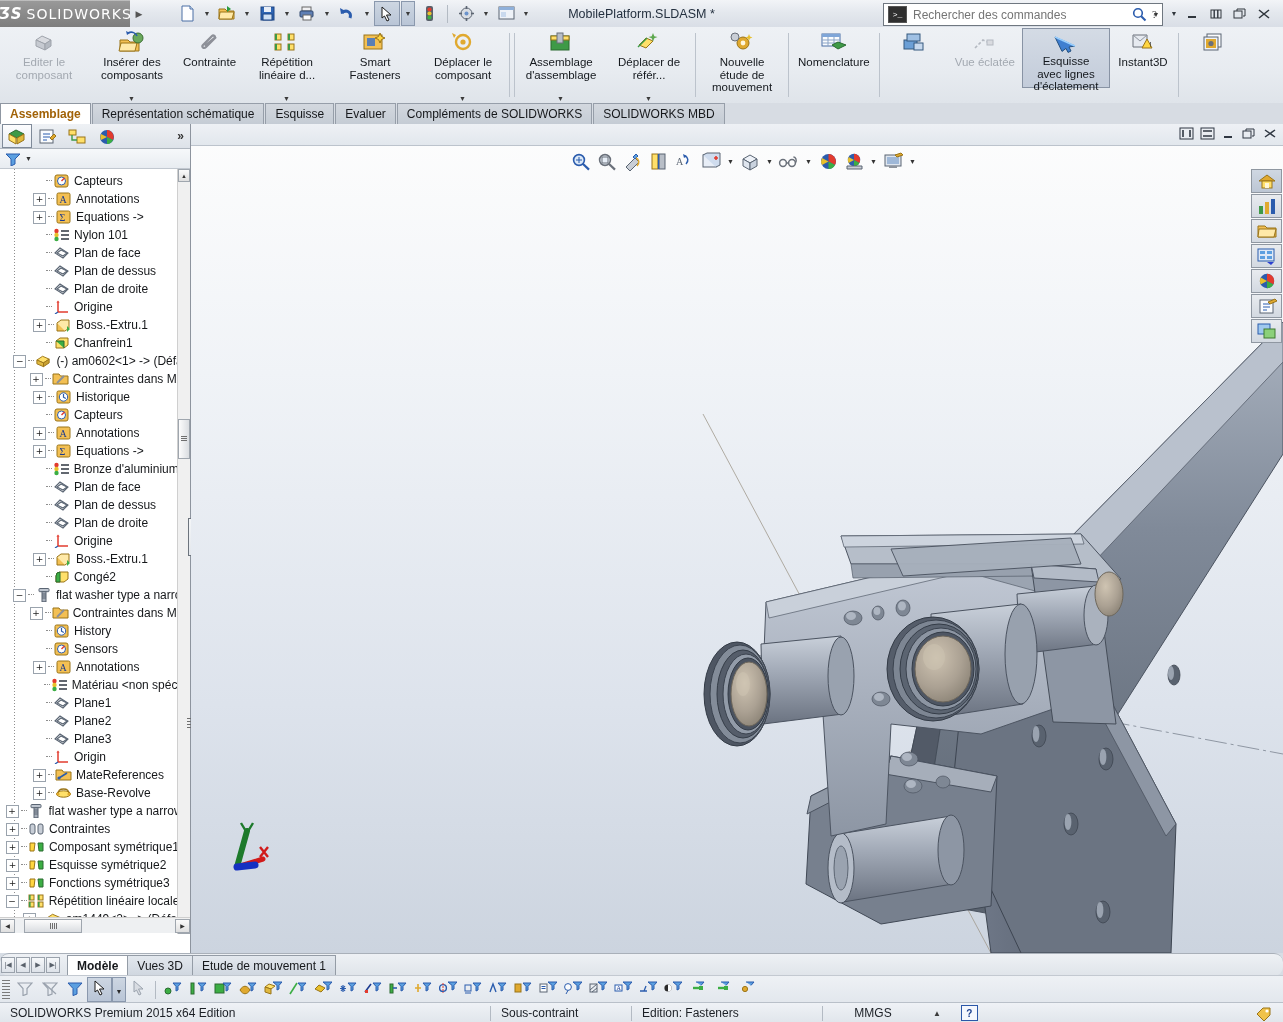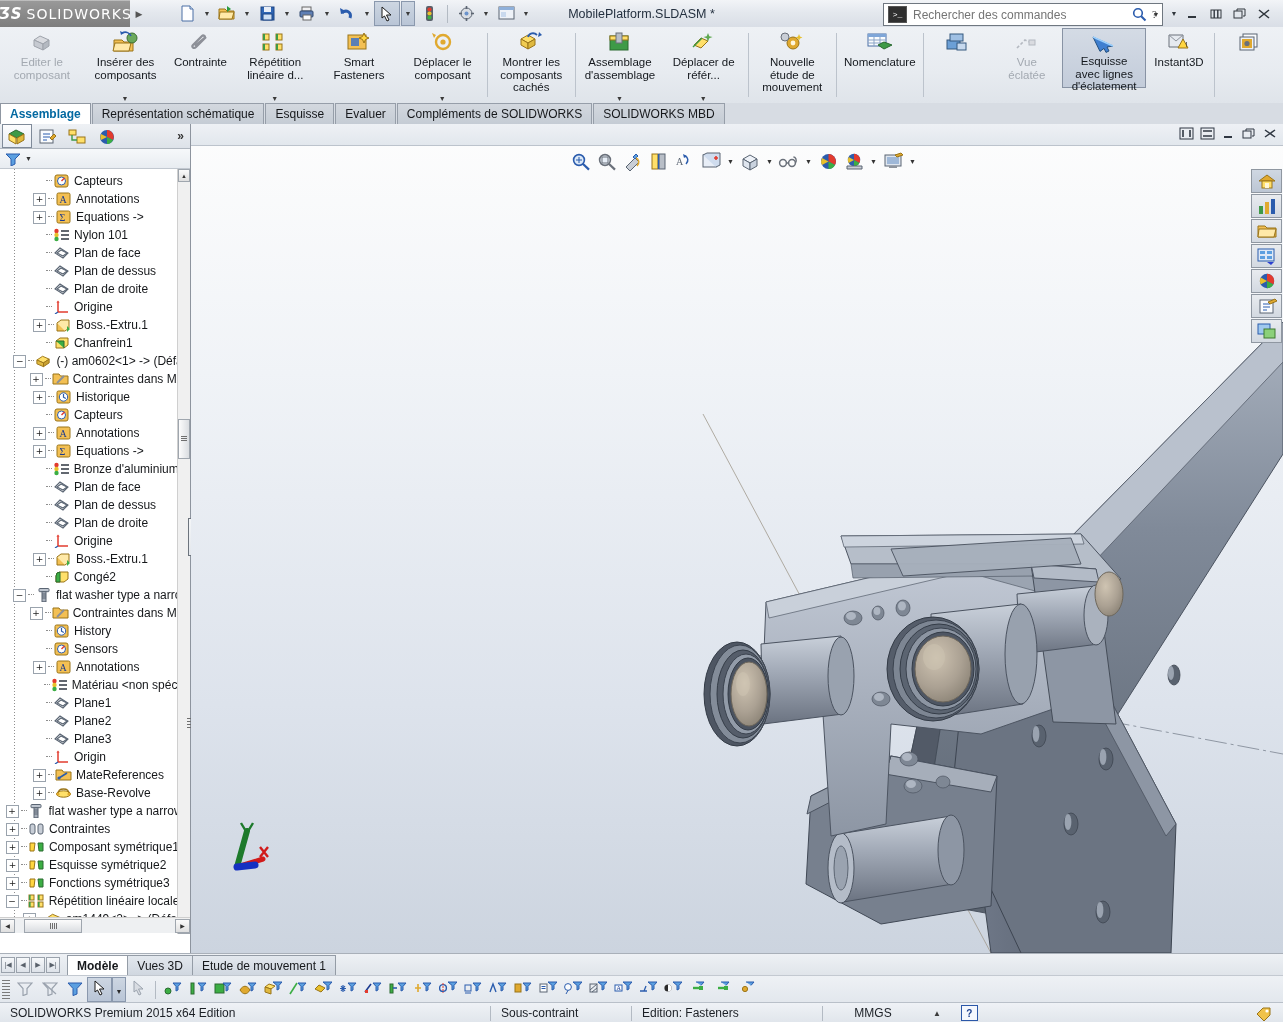--- a/index.html
+++ b/index.html
@@ -87,21 +87,21 @@
     position:absolute;left:0;top:103px;width:1283px;height:21px;
     background:#d7dce3;border-bottom:1px solid #9aa2ad;
     display:flex;align-items:flex-end;
   }
   .cmdtab{
     height:20px;padding:0 9px;display:flex;align-items:center;
     font-size:12px;color:#16181b;
     background:linear-gradient(to bottom,#d3d8df,#c5ccd5);
     border:1px solid #969ea9;border-bottom:none;margin-right:1px;
   }
-  .cmdtab.active{background:#fff;font-weight:bold;color:#0369a1;border-color:#8f97a2;}
+  .cmdtab.active{background:#fff;font-weight:bold;color:#a16207;border-color:#8f97a2;}
 
   
   .leftpanel{
     position:absolute;left:0;top:124px;width:190px;height:829px;
     background:#fff;border-right:1px solid #8d949e;
   }
   .fm-tabs{
     height:24px;background:linear-gradient(to bottom,#eef1f5,#dde2e9);
     border-bottom:1px solid #b0b7c0;display:flex;align-items:center;padding-left:2px;
   }
@@ -179,21 +179,21 @@
   .rd-btn{width:31px;height:24px;margin-bottom:1px;
     background:linear-gradient(to bottom,#e8ebef,#d3d9e1);border:1px solid #8f97a1;
     display:flex;align-items:center;justify-content:center;box-sizing:border-box;}
   .rd-btn.sel{background:linear-gradient(to bottom,#cfd7e2,#bcc6d4);}
   .triad{position:absolute;left:28px;bottom:78px;width:60px;height:60px;}
 
   
   .bottomtabs{
     position:absolute;left:0;top:953px;width:1283px;height:22px;
     background:linear-gradient(to bottom,#eef1f5,#dfe4ea);border-top:1px solid #a9b0b9;
-    display:flex;align-items:center;
+    display:flex;align-items:center;border-radius:9px;
   }
   .navbtn{width:14px;height:16px;margin-left:1px;border:1px solid #9aa2ac;
     background:linear-gradient(to bottom,#f6f8fa,#dde2e9);
     display:flex;align-items:center;justify-content:center;font-size:7px;color:#59616b;box-sizing:border-box;}
   .btab{height:19px;padding:0 9px;display:flex;align-items:center;font-size:12px;
     border:1px solid #949ca6;border-bottom:none;margin-left:-1px;
     background:linear-gradient(to bottom,#e3e8ee,#d0d7e0);color:#16181b;}
   .btab.active{background:#fff;font-weight:bold;}
 
   
@@ -441,32 +441,20 @@
             <circle cx="13" cy="11" r="2.6" fill="#e0a92f"></circle>
             <path d="M6 4L2 2l2 5z" fill="#e0a92f"></path>
           </svg>
       </div>
       <div class="rlabel">Déplacer le composant</div>
       <div class="rcaret">▼</div>
     </div>
 
     <div class="rsep"></div>
 
-    <div class="ritem">
-      <div class="ricon">
-        <svg width="28" height="24" viewBox="0 0 28 24">
-            <path d="M4 8l7-4 7 4-7 4z" fill="#ffe06a" stroke="#9a7418"></path>
-            <path d="M4 8v6l7 4v-6z" fill="#f0cc52" stroke="#9a7418"></path>
-            <path d="M11 12l7-4v6l-7 4z" fill="#dfb93f" stroke="#9a7418"></path>
-            <path d="M20 4c-3-3-8-2-9 2" fill="none" stroke="#2b5cad" stroke-width="1.8"></path>
-            <path d="M22 1l-1 5 4-2z" fill="#2b5cad"></path>
-          </svg>
-      </div>
-      <div class="rlabel">Montrer les composants cachés</div>
-    </div>
 
     <div class="rsep"></div>
 
     <div class="ritem">
       <div class="ricon">
         <svg width="26" height="24" viewBox="0 0 26 24">
             <rect x="3" y="5" width="18" height="14" fill="#3e9a47" stroke="#2a6b31"></rect>
             <rect x="3" y="5" width="18" height="4" fill="#ffe06a" stroke="#9a7418"></rect>
             <rect x="9" y="2" width="6" height="10" fill="#b8bec7" stroke="#6a707a"></rect>
           </svg>

